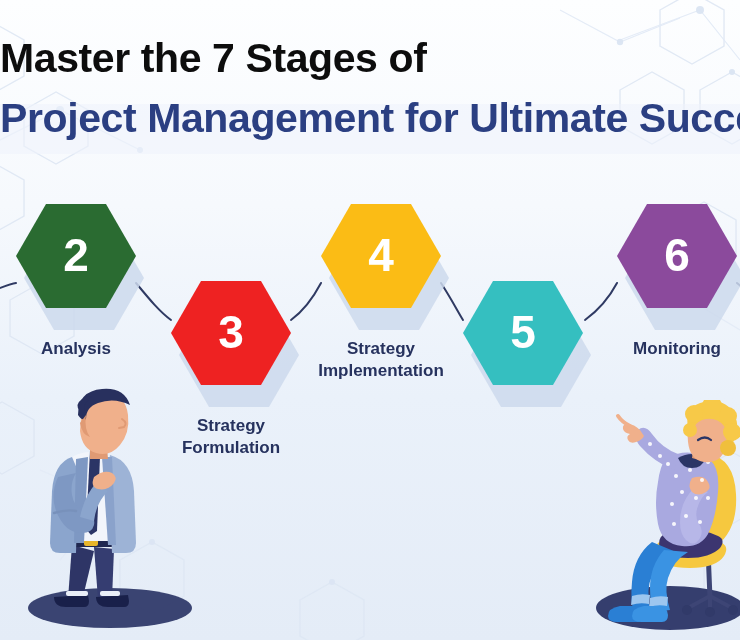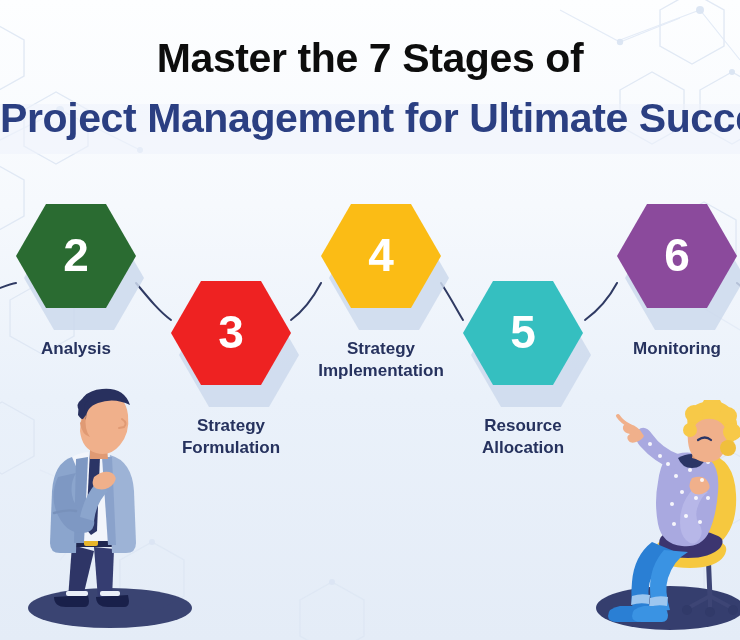--- a/index.html
+++ b/index.html
@@ -27,21 +27,20 @@
     inset: 0;
     pointer-events: none;
   }
 
   
   .title-block {
     position: absolute;
     top: 36px;
     left: 0;
     width: 740px;
-    text-align: center;
     white-space: nowrap;
   }
   .title-line1 {
     display: block;
     font-size: 41px;
     font-weight: bold;
     color: #0d0d0d;
     letter-spacing: -0.4px;
     line-height: 1.08;
   }
@@ -206,22 +205,20 @@
         <div class="stage-label" style="top: 134px; color: rgb(38, 50, 94);">Strategy
 Implementation</div>
       </div>
       <div class="stage" style="left: 463px; top: 281px;">
         <div class="hex-wrap">
           <div class="hex-shadow" style="background: rgb(204, 217, 236);"></div>
           <div class="hex" style="background: rgb(53, 191, 192);">
             <span class="hex-num">5</span>
           </div>
         </div>
-        <div class="stage-label" style="top: 134px; color: rgb(38, 50, 94);">Resource
-Allocation</div>
       </div>
       <div class="stage" style="left: 617px; top: 204px;">
         <div class="hex-wrap">
           <div class="hex-shadow" style="background: rgb(204, 217, 236);"></div>
           <div class="hex" style="background: rgb(139, 74, 156);">
             <span class="hex-num">6</span>
           </div>
         </div>
         <div class="stage-label" style="top: 134px; color: rgb(38, 50, 94);">Monitoring</div>
       </div>

